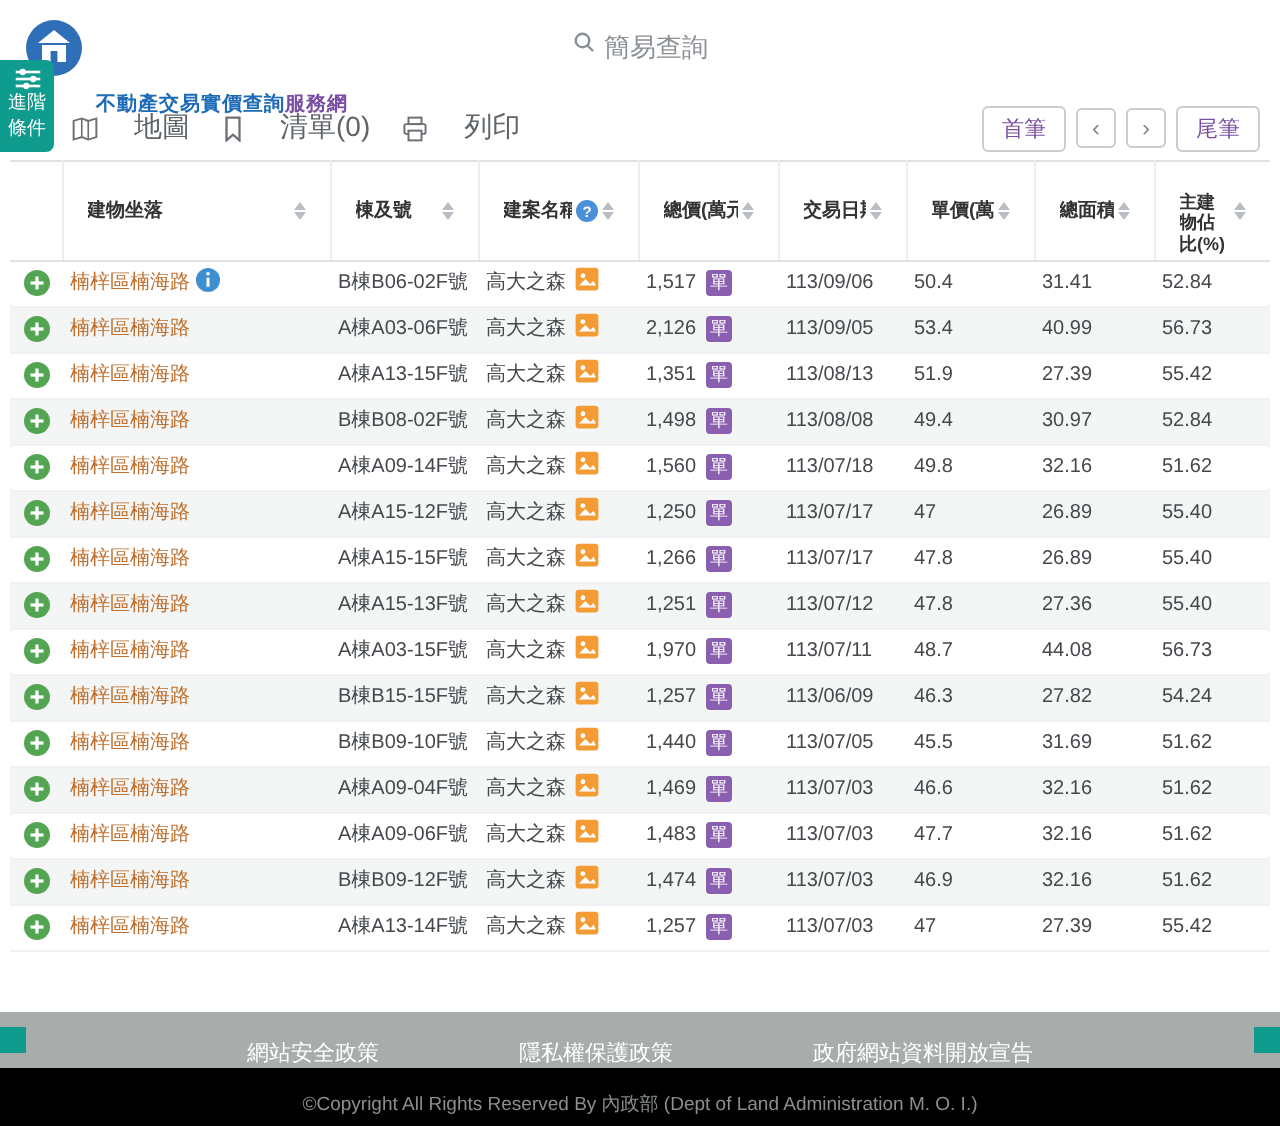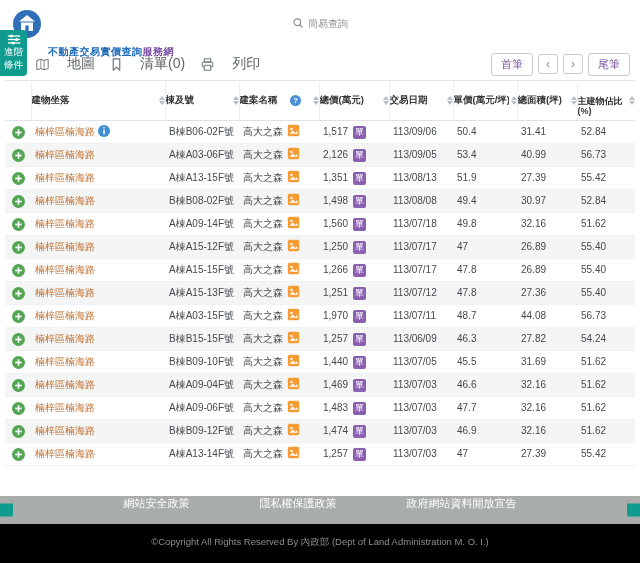--- a/index.html
+++ b/index.html
@@ -8,40 +8,40 @@
   .content{background:#fff;padding-bottom:30px;}
 
   
   .header{height:48px;display:flex;align-items:center;padding:0 12px;position:relative;background:#fff;}
   .logo{display:flex;align-items:center;gap:6px;cursor:pointer;}
   .agency{display:block;font-size:8px;color:#666;letter-spacing:2px;}
   .site-title{display:block;font-size:10px;font-weight:bold;letter-spacing:.5px;margin-top:44px;}
   .t-blue{color:#1e6bb8;}
   .t-purple{color:#7a4ea3;}
   .query-mode{position:absolute;left:50%;top:50%;transform:translate(-50%,-50%);
-              display:flex;gap:4px;color:#8a8f94;font-size:10px;}
+              display:flex;gap:4px;color:#8a8f94;font-size:13px;}
 
   
   .advanced-btn{position:absolute;left:0;top:30px;width:27px;background:#0f9b8e;color:#fff;
                 border:none;border-radius:0 4px 4px 0;display:flex;flex-direction:column;align-items:center;
                 padding:4px 0 5px;gap:1px;font-size:9.5px;line-height:1.25;cursor:pointer;z-index:10;
                 font-family:inherit;}
 
   
   .toolbar{height:32px;display:flex;align-items:center;padding:0 10px 0 36px;gap:16px;background:#fff;}
   .tool{display:flex;align-items:center;gap:18px;font-size:14px;color:#5f6468;cursor:pointer;text-align:right;}
   .pagination{margin-left:auto;display:flex;gap:5px;align-items:center;padding-left:38px;}
   .pg-btn{background:#fff;border:1px solid #c9cdd1;border-radius:3px;color:#7a4ea3;font-size:11px;
           padding:3px 9px;cursor:pointer;font-family:inherit;}
   .pg-arrow{color:#85898d;padding:3px 7px;font-size:12px;line-height:1;}
 
   
   .results-table{border-collapse:collapse;table-layout:fixed;width:630px;margin:0 5px;}
   thead th{border-top:1px solid #dfe2e4;border-bottom:1px solid #dfe2e4;border-right:1px solid #eceeef;
-           padding:3px 0;font-size:9.5px;color:#333;font-weight:bold;text-align:left;vertical-align:middle;background:#fff;}
+           padding:3px 12px;font-size:9.5px;color:#333;font-weight:bold;text-align:left;vertical-align:middle;background:#fff;}
   thead th:last-child{border-right:none;}
   .th-inner{display:flex;align-items:center;justify-content:space-between;gap:2px;}
   .th-label{white-space:nowrap;overflow:hidden;}
   th.wrap .th-label{white-space:normal;line-height:1.15;font-size:9px;margin-top:12px;}
   .sort{display:inline-flex;flex-direction:column;gap:1px;flex:none;cursor:pointer;}
   .sort i{display:block;width:0;height:0;border-left:3px solid transparent;border-right:3px solid transparent;}
   .sort .up{border-bottom:4px solid #b9bec4;}
   .sort .dn{border-top:4px solid #b9bec4;}
 
   tbody td{padding:0 4px;font-size:10px;color:#45494d;white-space:nowrap;overflow:hidden;
@@ -51,21 +51,21 @@
   .loc{color:#c06f2e;}
   .plus-icon{display:inline-block;vertical-align:middle;cursor:pointer;line-height:0;}
   .info-icon{margin-left:3px;vertical-align:-2px;display:inline-block;line-height:0;cursor:pointer;}
   .proj-icon{margin-left:4px;vertical-align:-2px;display:inline-block;line-height:0;cursor:pointer;}
   .price-badge{display:inline-block;width:13px;height:13px;background:#8a5fb0;border-radius:2px;color:#fff;
                font-size:9px;line-height:13px;text-align:center;margin-left:5px;vertical-align:middle;}
 
   .summary{font-size:10px;color:#5a5e62;padding:7px 10px 0;}
 
   
-  .footer-band{height:28px;background:#a8acab;display:flex;align-items:flex-start;justify-content:center;
+  .footer-band{height:28px;background:#a8acab;display:flex;align-items:flex-end;justify-content:center;
                gap:70px;position:relative;}
   .footer-band a{color:#fff;font-size:11px;text-decoration:none;cursor:pointer;}
   .footer-band::before,.footer-band::after{content:"";position:absolute;width:13px;height:13px;
                background:#0f9b8e;top:50%;transform:translateY(-50%);}
   .footer-band::before{left:0;}
   .footer-band::after{right:0;}
   .copyright{text-align:center;font-size:9.5px;color:#8a8e90;padding-top:12px;}
 </style>
 </head>
 <body>

